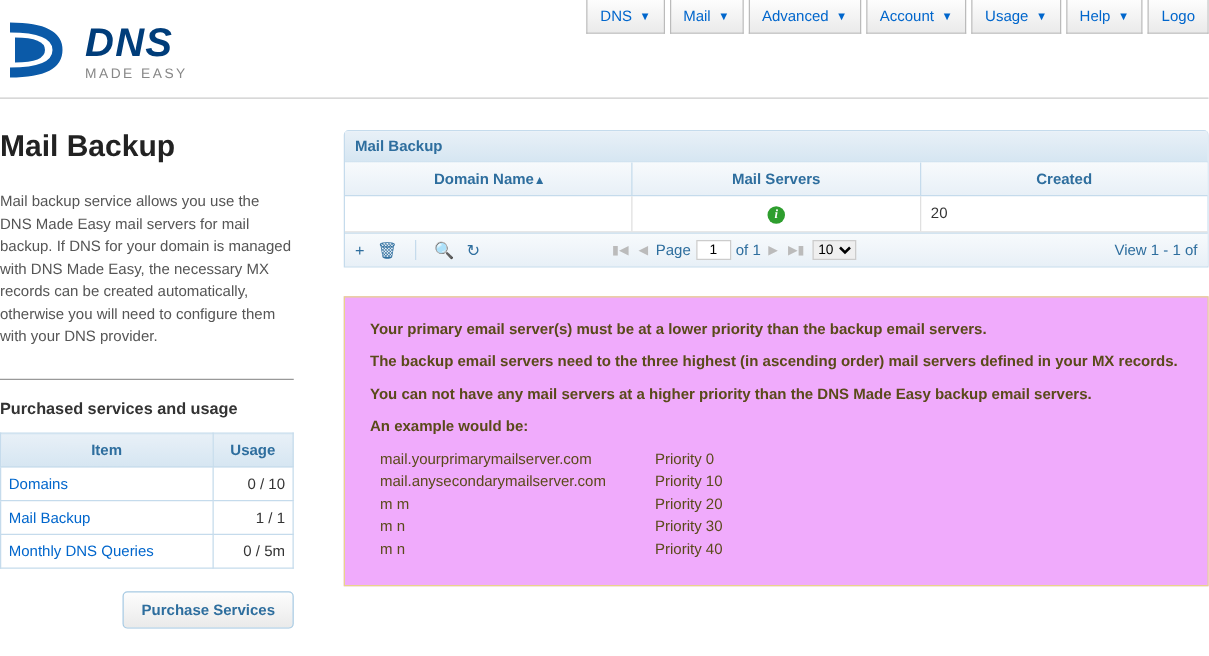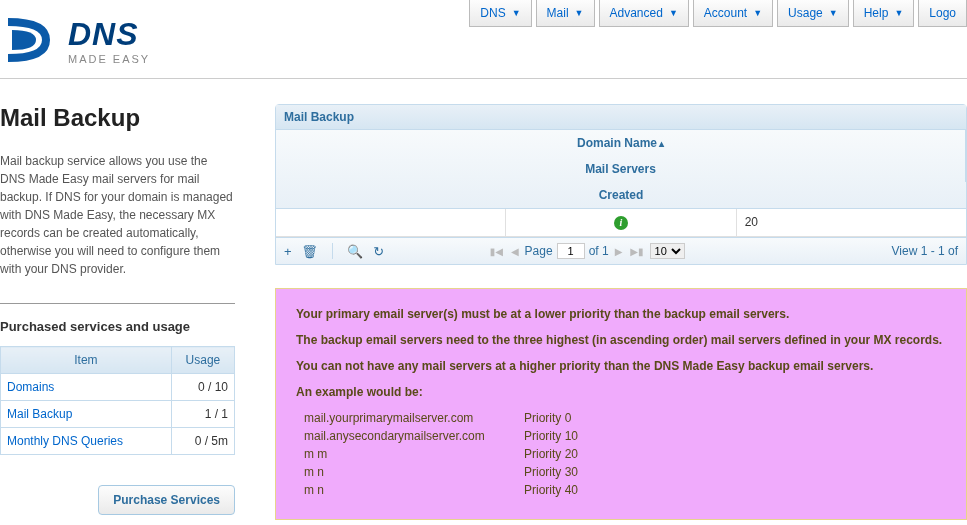--- a/index.html
+++ b/index.html
@@ -14,29 +14,29 @@
 .nav-btn { background: linear-gradient(#fdfdfd, #eaeaea); border: 1px solid #bbb; border-top: none; padding: 6px 10px; font-size: 12px; color: #0066cc; display: flex; align-items: center; gap: 6px; cursor: pointer; }
 .nav-caret { color: #0066cc; font-size: 9px; }
 .content { display: flex; margin-top: 25px; }
 .left { width: 255px; padding-right: 20px; }
 .right { flex: 1; padding-left: 20px; }
 h1 { font-size: 24px; font-weight: bold; color: #222; margin-bottom: 20px; }
 .desc { font-size: 12px; color: #555; line-height: 1.5; }
 .divider { border-top: 1px solid #999; margin: 25px 0 15px; }
 .section-title { font-size: 13px; font-weight: bold; margin-bottom: 12px; color: #333; }
 .usage-table { width: 100%; border-collapse: collapse; border: 1px solid #c5dbec; }
-.usage-table th { background: linear-gradient(#e8f0f7, #d6e6f2); color: #2e6e9e; font-weight: normal; padding: 6px; border: 1px solid #c5dbec; font-size: 12px; }
+.usage-table th { background: linear-gradient(#e8f0f7, #d6e6f2); color: #2e6e9e; font-weight: bold; padding: 6px; border: 1px solid #c5dbec; font-size: 12px; }
 .usage-table td { padding: 6px; border: 1px solid #c5dbec; font-size: 12px; }
 .usage-table td:first-child { color: #0066cc; }
 .usage-table td:last-child { text-align: right; }
 .purchase-row { text-align: right; margin-top: 18px; }
-.purchase-btn { background: linear-gradient(#fdfdfd, #eaeaea); border: 1px solid #a6c9e2; color: #2e6e9e; padding: 7px 14px; font-size: 12px; font-weight: bold; cursor: pointer; border-radius: 4px; margin-top: 12px; }
+.purchase-btn { background: linear-gradient(#fdfdfd, #eaeaea); border: 1px solid #a6c9e2; color: #2e6e9e; padding: 7px 14px; font-size: 12px; font-weight: bold; cursor: pointer; border-radius: 4px; }
 .panel { border: 1px solid #c5dbec; border-radius: 4px 4px 0 0; }
 .panel-header { background: linear-gradient(#e8f0f7, #d6e6f2); padding: 5px 8px; font-weight: bold; color: #2e6e9e; border-bottom: 1px solid #c5dbec; font-size: 12px; }
-.grid-head { display: flex; background: linear-gradient(#f7fafc, #e8f0f7); border-bottom: 1px solid #c5dbec; flex-direction: column; }
+.grid-head { display: flex; background: linear-gradient(#f7fafc, #e8f0f7); border-bottom: 1px solid #c5dbec; }
 .grid-head-cell { flex: 1; padding: 6px 8px; color: #2e6e9e; font-weight: bold; font-size: 12px; text-align: center; border-right: 1px solid #c5dbec; }
 .grid-head-cell:last-child { border-right: none; }
 .sort-ind { color: #2e6e9e; font-size: 10px; margin-left: 2px; }
 .grid-row { display: flex; border-bottom: 1px solid #e0e0e0; }
 .grid-cell { flex: 1; padding: 6px 8px; font-size: 12px; border-right: 1px solid #e0e0e0; text-align: center; }
 .grid-cell:last-child { border-right: none; }
 .info-icon { display: inline-block; width: 14px; height: 14px; background: #2e9e2e; color: #fff; border-radius: 50%; font-size: 10px; line-height: 14px; font-weight: bold; font-style: italic; font-family: Georgia, serif; }
 .pager { display: flex; align-items: center; padding: 5px 8px; background: linear-gradient(#f7fafc, #e8f0f7); border-top: 1px solid #c5dbec; font-size: 12px; color: #2e6e9e; }
 .pager-left { display: flex; gap: 10px; align-items: center; }
 .pager-icon { cursor: pointer; color: #2e6e9e; font-size: 13px; }

